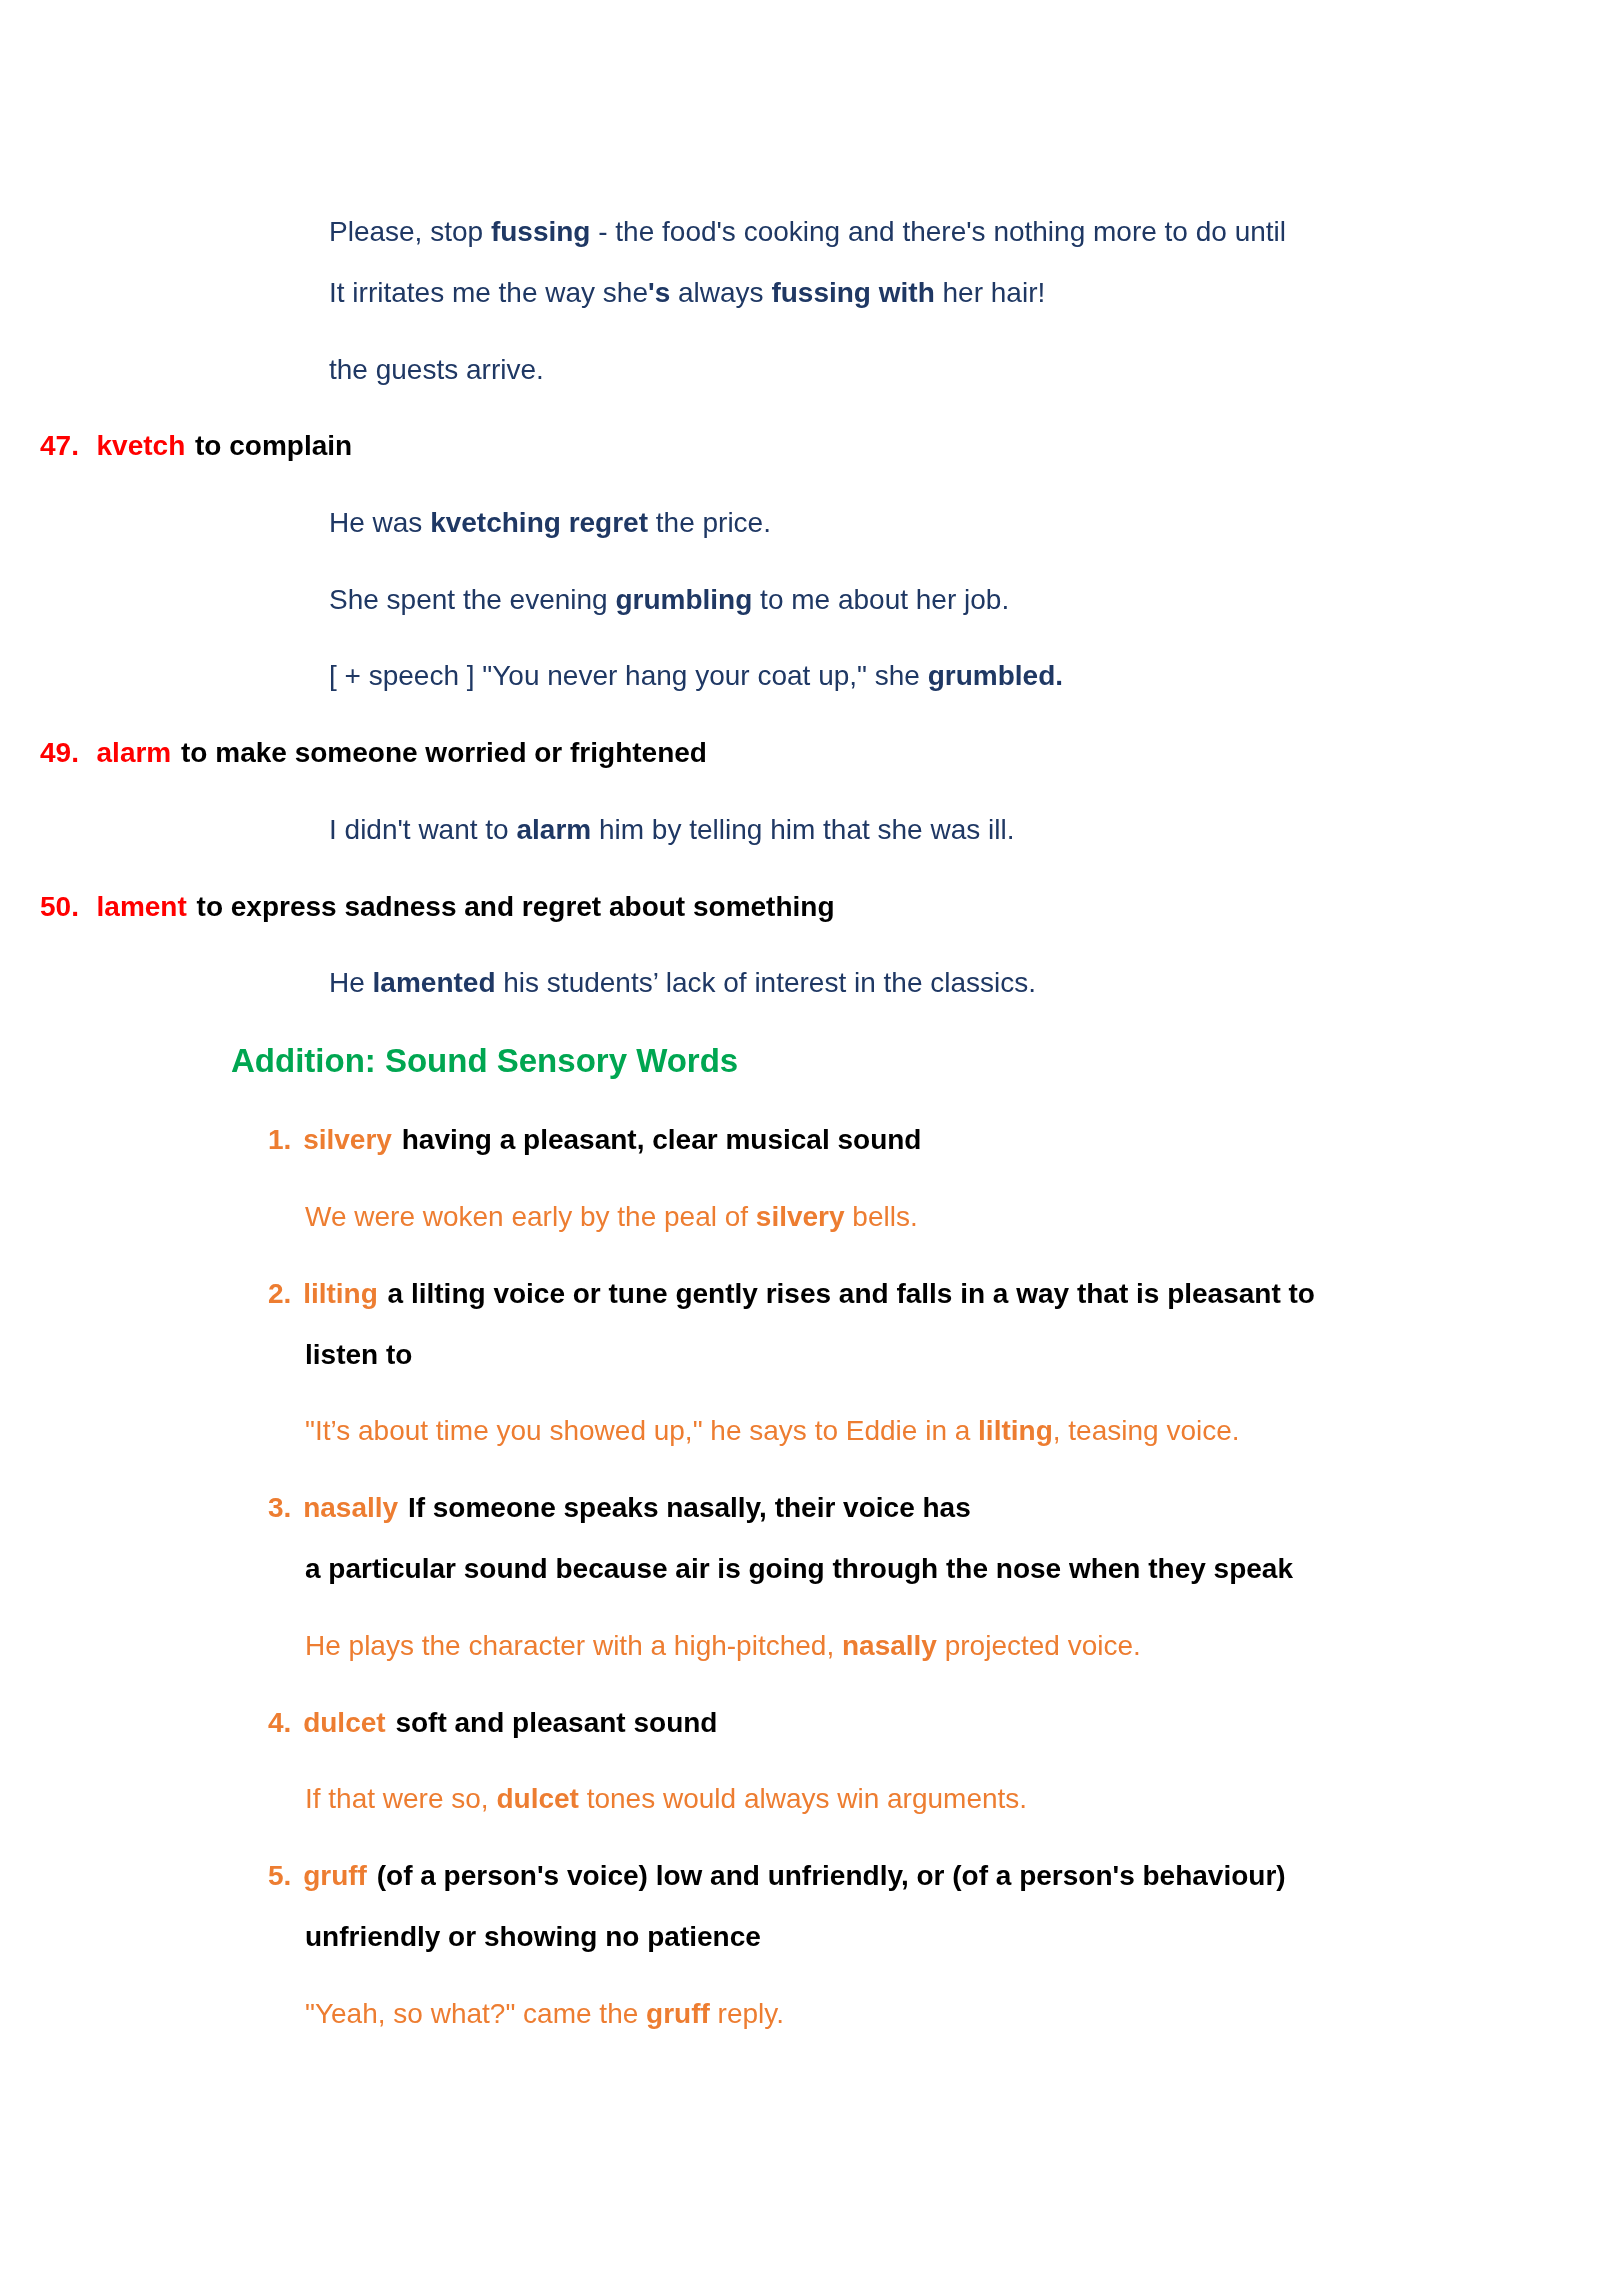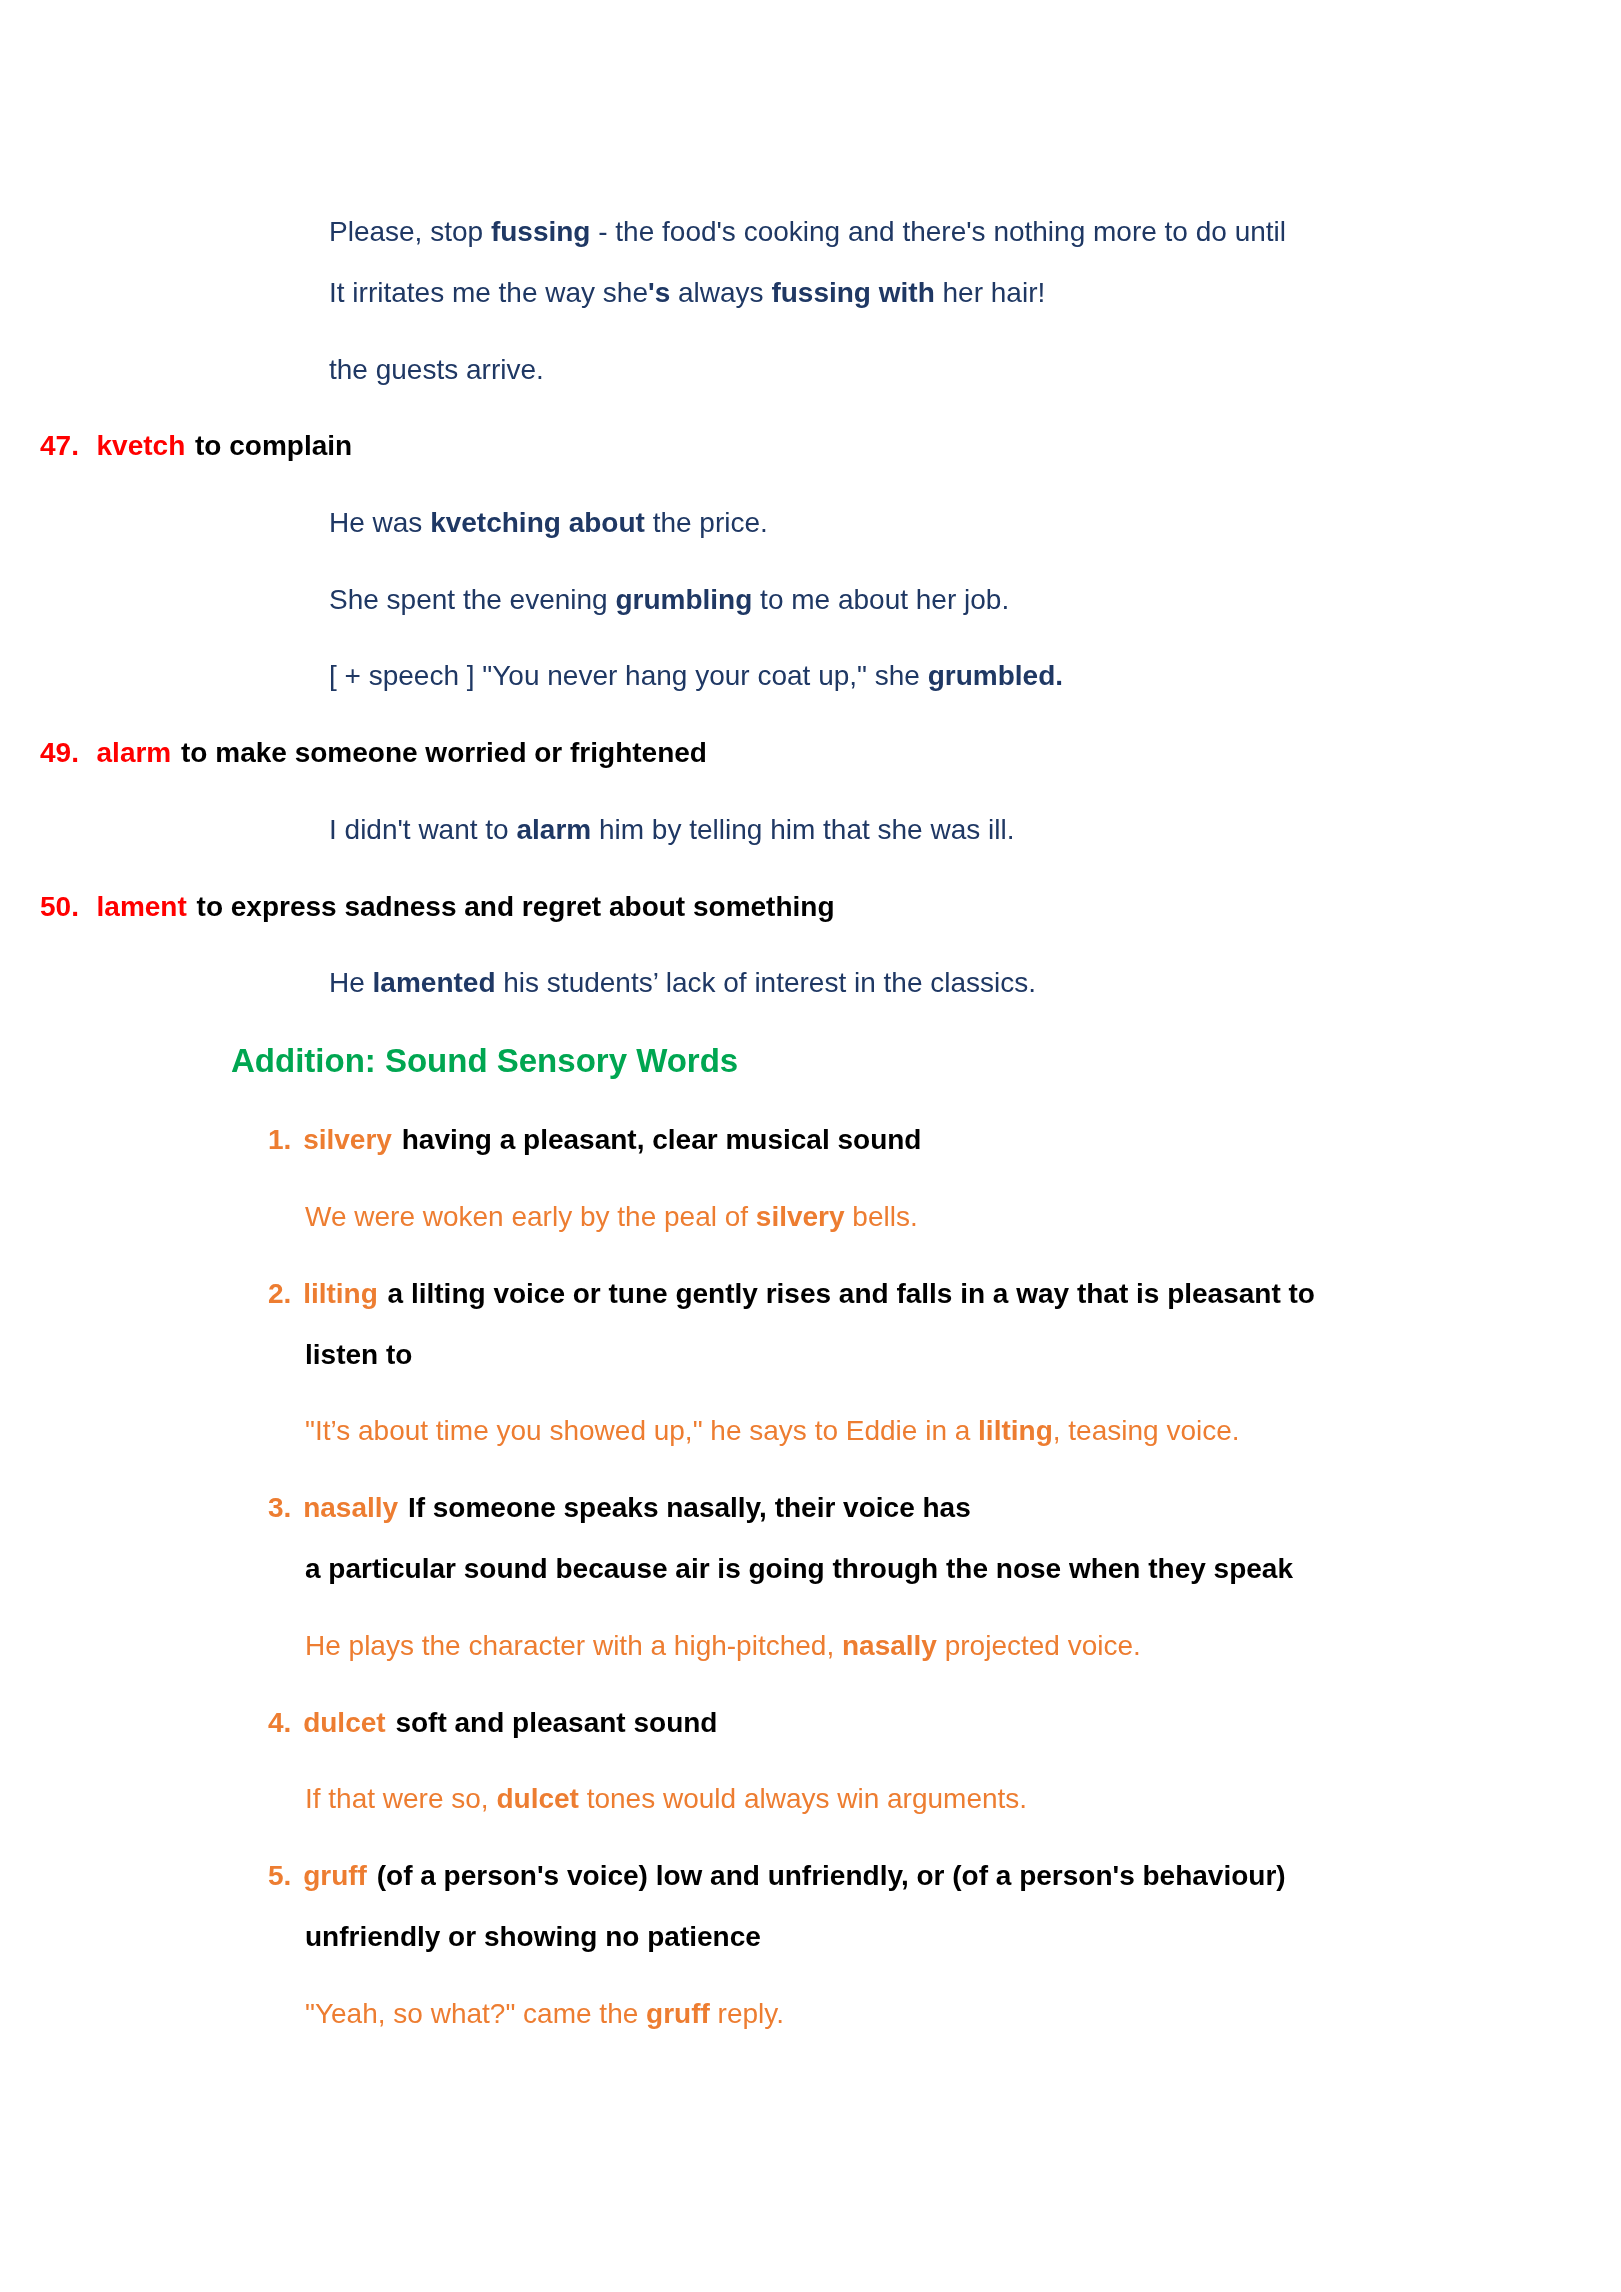--- a/index.html
+++ b/index.html
@@ -59,21 +59,21 @@
 <div class="page">
   <section id="intro">
       <div class="line"><span class="seg">Please, stop </span><span class="seg b">fussing</span><span class="seg"> - the food's cooking and there's nothing more to do until</span></div>
       <div class="line gap"><span class="seg">It irritates me the way she</span><span class="seg b">'s</span><span class="seg"> always </span><span class="seg b">fussing with</span><span class="seg"> her hair!</span></div>
       <div class="line gap"><span class="seg">the guests arrive.</span></div>
     </section>
   <section id="verb-list">
       <div class="entry">
         <div class="line entry-header gap"><span class="entry-number">47.</span><span class="entry-word">kvetch</span><span class="entry-def">to complain</span></div>
         <div class="example">
-          <div class="line gap"><span class="seg">He was </span><span class="seg b">kvetching about</span><span class="seg"> the price.</span></div>
+          <div class="line gap"><span class="seg">He was </span><span class="seg b">kvetching regret</span><span class="seg"> the price.</span></div>
         </div>
       </div>
       <div class="entry">
         <div class="example">
           <div class="line gap"><span class="seg">She spent the evening </span><span class="seg b">grumbling</span><span class="seg"> to me about her job.</span></div>
         </div>
         <div class="example">
           <div class="line gap"><span class="seg">[ + speech ] "You never hang your coat up," she </span><span class="seg b">grumbled.</span></div>
         </div>
       </div>

